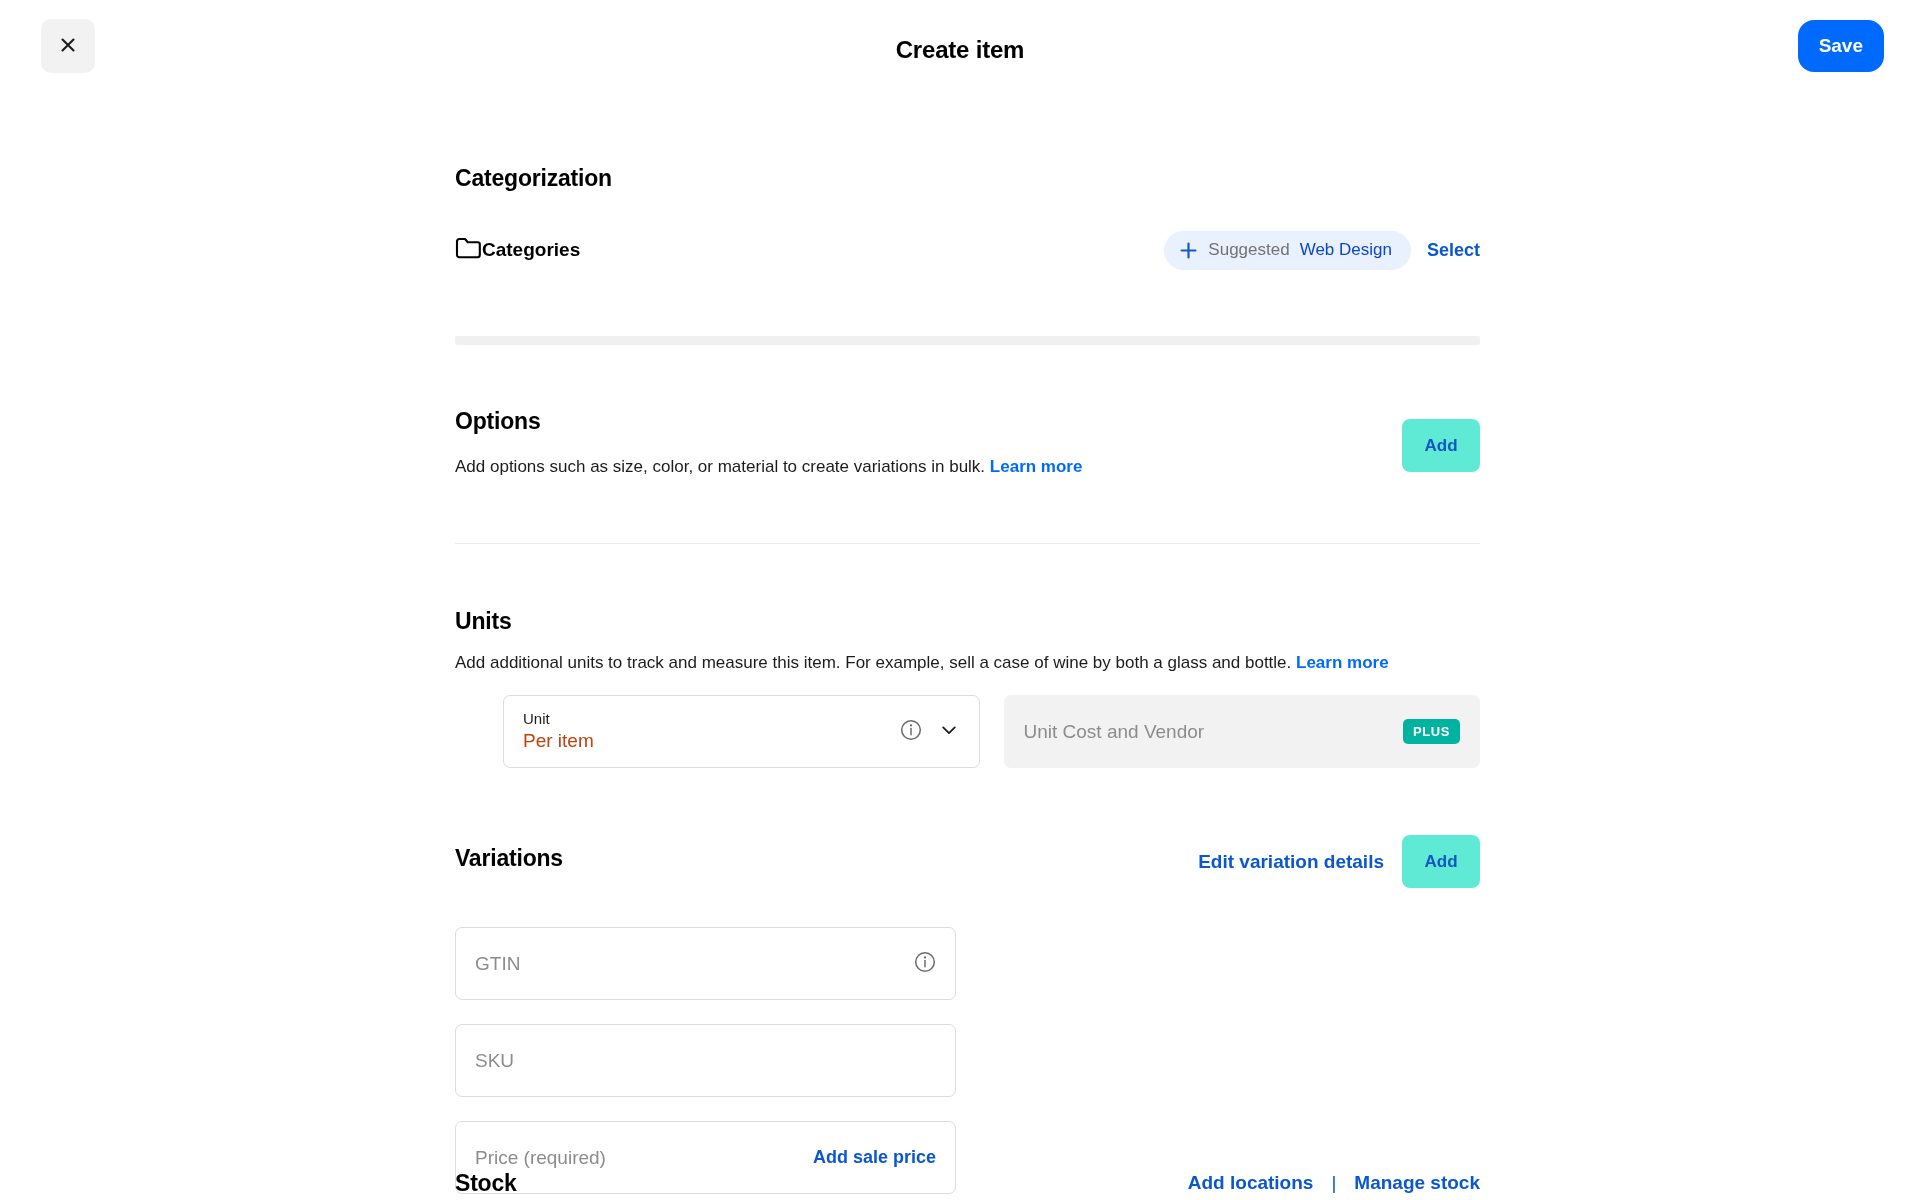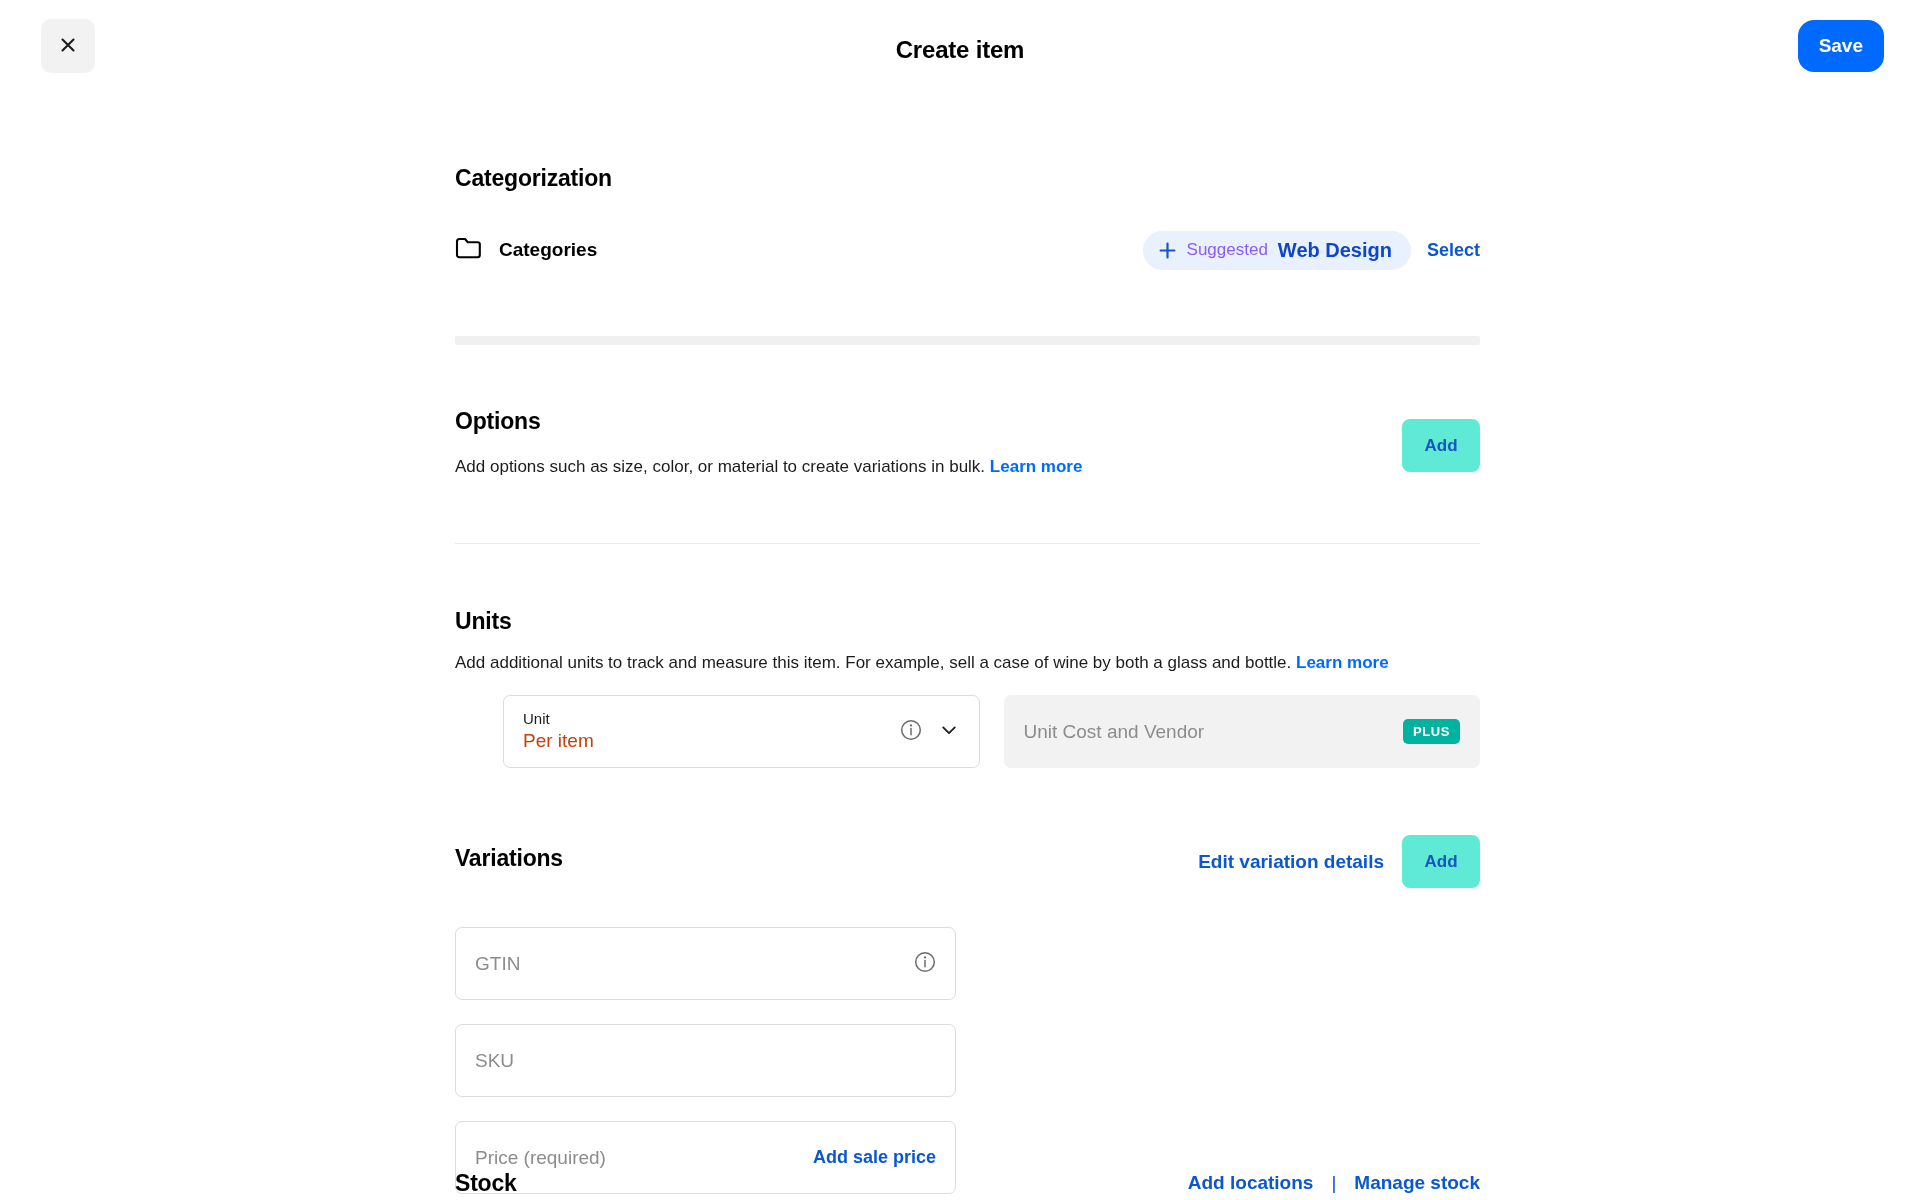--- a/index.html
+++ b/index.html
@@ -117,21 +117,20 @@
     left: 0;
     width: 1025px;
     height: 44px;
     display: flex;
     align-items: center;
   }
 
   .cat-left {
     display: flex;
     align-items: center;
-    gap: 17px;
     text-align: right;
   }
 
   .cat-label {
     font-size: 19px;
     font-weight: 600;
     color: #000000;
   }
 
   .cat-right {
@@ -149,27 +148,27 @@
     padding: 0 19px 0 15px;
     border-radius: 20px;
     background: #e9f0fe;
     border: none;
     cursor: pointer;
     font-family: "Liberation Sans", sans-serif;
   }
   .chip-plus { display: flex; align-items: center; }
   .chip-suggested {
     font-size: 17px;
-    color: #8b5cf6;
+    color: #737373;
     font-weight: 400;
   }
   .chip-value {
-    font-size: 20px;
+    font-size: 17px;
     color: #0d47c9;
-    font-weight: 700;
+    font-weight: 400;
   }
 
   .select-link {
     font-size: 18px;
     font-weight: 700;
     color: #0a57d0;
     cursor: pointer;
   }
 
   

